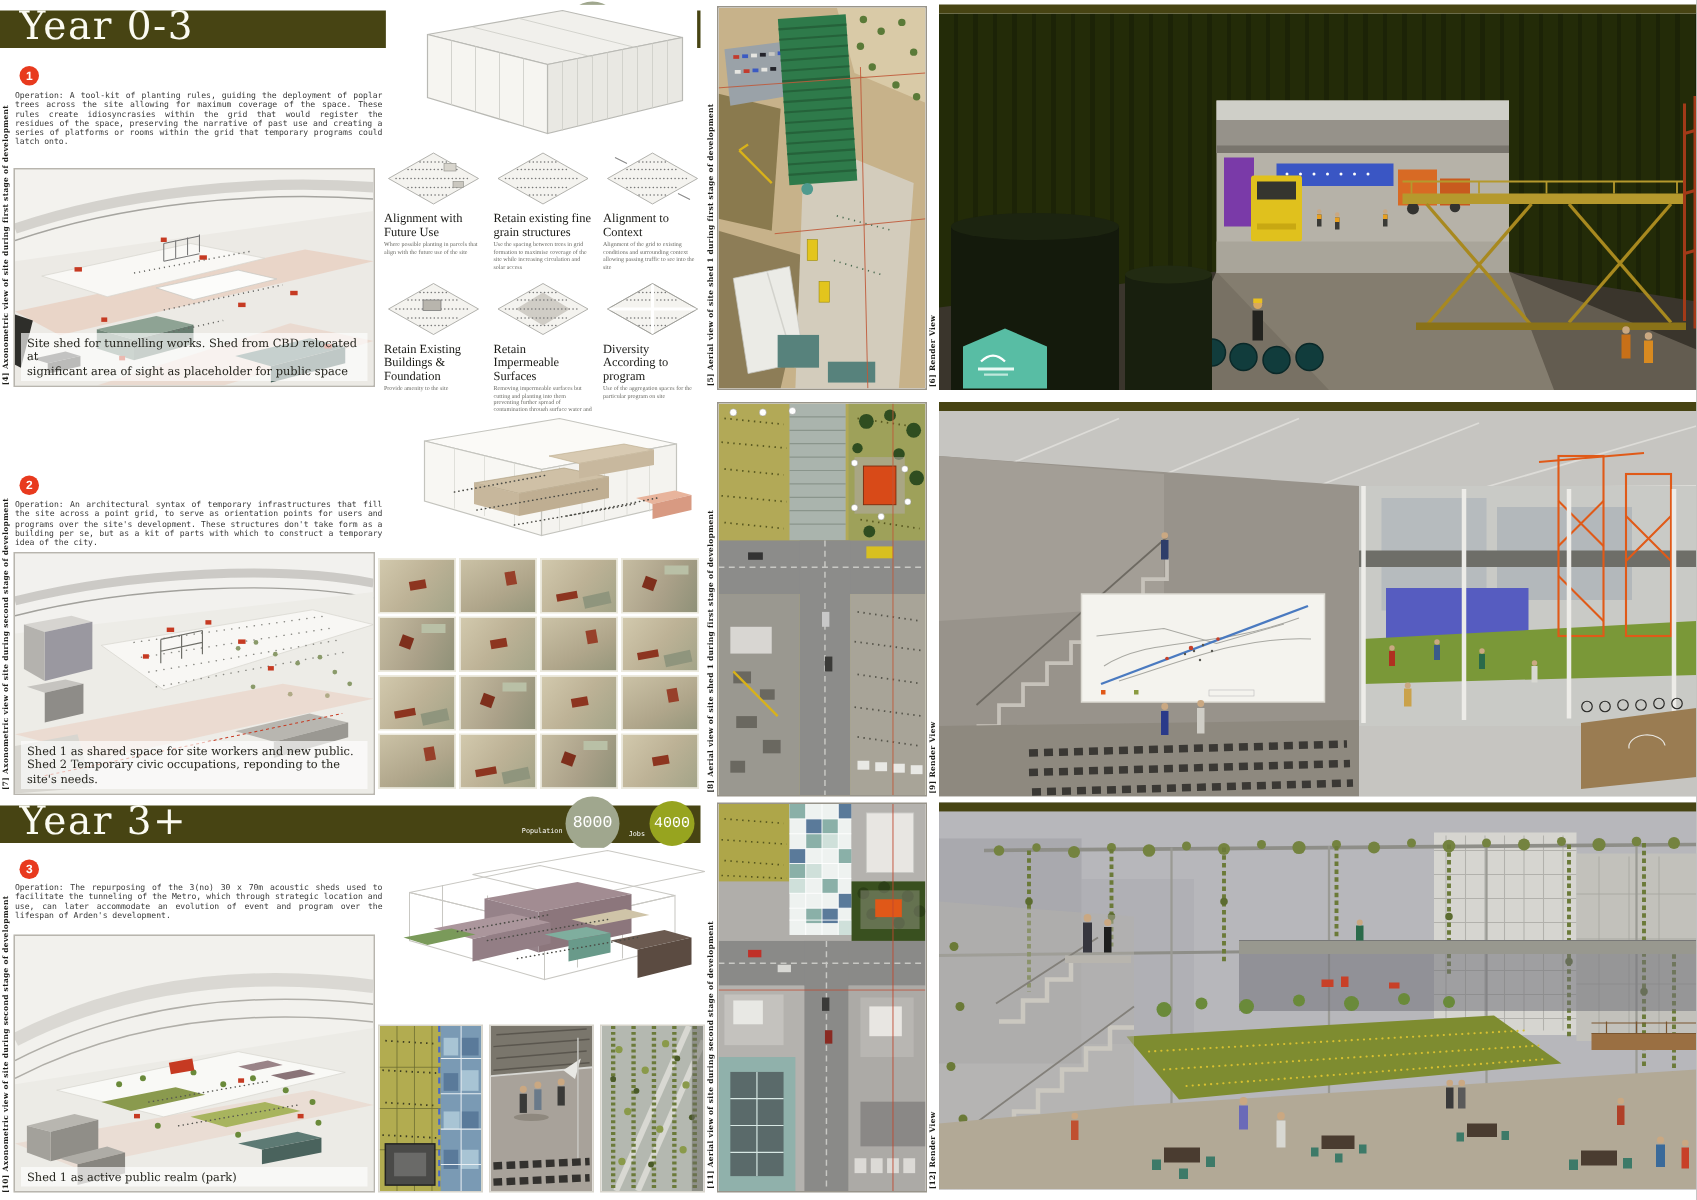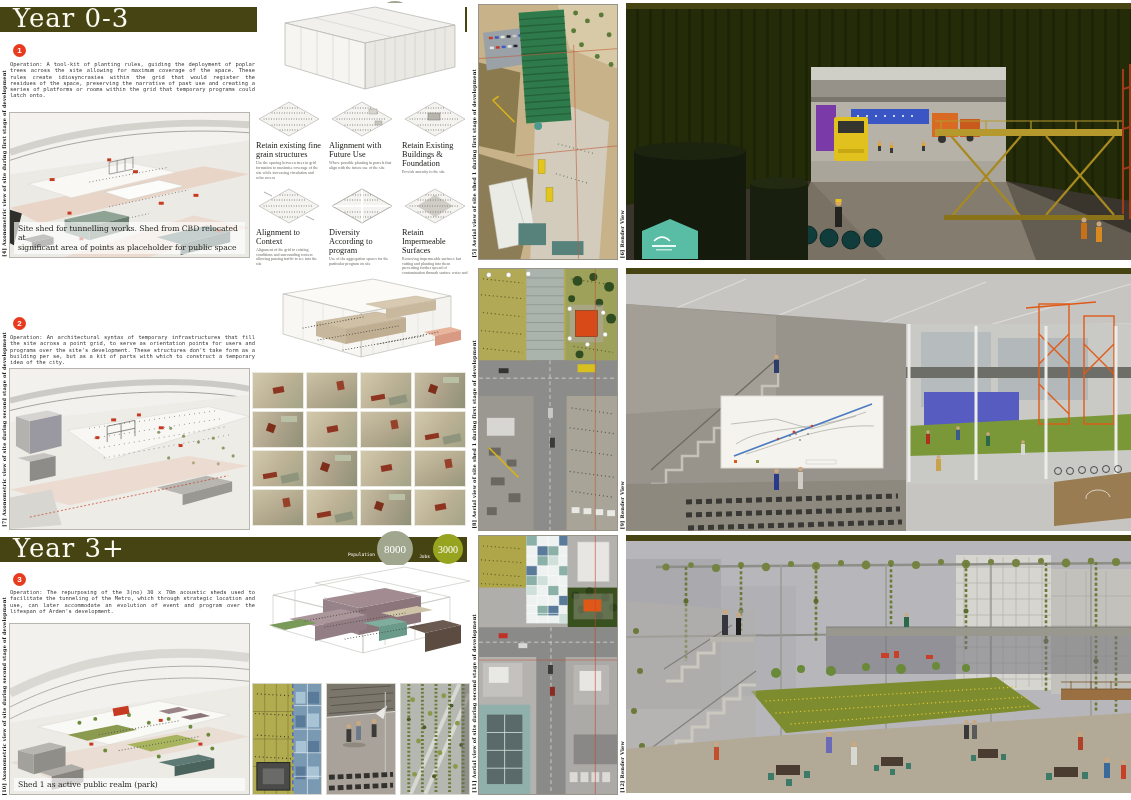--- a/index.html
+++ b/index.html
@@ -6,21 +6,21 @@
 html,body{width:1131px;background:#9a9a9a}
 body{font-family:"Liberation Sans",sans-serif}
 .poster{position:relative;width:1131px;height:800px;background:#fff;overflow:hidden}
 .band{position:absolute;left:0;width:1131px}
 .b1{top:0;height:262px}.b2{top:262px;height:271px}.b3{top:533px;height:267px}
 .hdr{position:absolute;left:0;width:467px;height:25px;background:#474413}
 .hdr .title{position:absolute;left:13px;top:-3px;font-family:"DejaVu Serif",serif;font-size:26px;line-height:29px;color:#fbfbf2;letter-spacing:1px;font-weight:400}
 .stat-label{position:absolute;color:#fff;font-family:"DejaVu Sans Mono",monospace;font-size:4.5px;line-height:5px}
 .lab-pop{right:92px;bottom:5px}
 .lab-jobs{right:37px;bottom:3px}
-.circ{position:absolute;border-radius:50%;color:#fff;display:flex;align-items:center;justify-content:center;font-family:Liberation Serif, serif}
+.circ{position:absolute;border-radius:50%;color:#fff;display:flex;align-items:center;justify-content:center;font-family:Liberation Mono, monospace}
 .circ.pop{width:36px;height:36px;right:54px;top:-6px;background:#a0a78e;font-size:11px}
 .circ.jobs{width:30px;height:30px;right:4px;top:-3px;background:#97a41f;font-size:10px}
 .step{position:absolute;left:13px;width:13px;height:13px;border-radius:50%;background:#e83a1e;color:#fff;font-size:8px;font-weight:bold;display:flex;align-items:center;justify-content:center}
 .op{position:absolute;left:10px;width:245px;font-family:"DejaVu Sans Mono",monospace;font-size:5.4px;line-height:6.3px;color:#3a3a3a;text-align:justify}
 .fig{position:absolute;overflow:hidden}
 .fig svg{display:block;width:100%;height:100%}
 .axon-fig{left:9px;width:241px;border:1px solid #b8b5ae;background:#f2f1ed}
 .cap{position:absolute;left:4px;right:4px;bottom:3px;background:rgba(255,255,255,.65);padding:2px 7px 2px 4px;font-family:"DejaVu Serif",serif;font-size:7.6px;line-height:9.4px;color:#26261f}
 .vlab{position:absolute;writing-mode:vertical-rl;transform:rotate(180deg);font-family:"DejaVu Serif",serif;font-weight:bold;font-size:5px;color:#1c1c18;white-space:nowrap;letter-spacing:.2px}
 .vlab.on-band{left:1px;bottom:5px}
@@ -101,21 +101,21 @@
             <rect x="70" y="126" width="4" height="3"></rect>
       </g>
       <g stroke="#6a6a66" stroke-width="1" stroke-dasharray="0.8 2.6" fill="none">
         <path d="M80,70 L160,55"></path>
             <path d="M100,95 L180,78"></path>
             <path d="M60,120 L140,102"></path>
       </g>
     </svg>
     <div class="cap">
       <div>Site shed for tunnelling works. Shed from CBD relocated at</div>
-      <div>significant  area of points as placeholder for public space</div>
+      <div>significant  area of sight as placeholder for public space</div>
     </div>
   </div>
 
   <div class="fig" style="left:257px;top:3px;width:208px;height:92px">
     <svg viewBox="0 0 208 92" preserveAspectRatio="none">
       <rect width="208" height="92" fill="#fff"></rect>
       <polygon points="28,20 118,4 198,22 108,40" fill="#f1f0ec" stroke="#b9b9b4" stroke-width=".8"></polygon>
       <polygon points="108,40 198,22 198,64 108,86" fill="#e9e8e3" stroke="#b9b9b4" stroke-width=".8"></polygon>
       <polygon points="28,20 108,40 108,86 28,62" fill="#f6f5f1" stroke="#b9b9b4" stroke-width=".8"></polygon>
       <g stroke="#cfcfca" stroke-width=".6">
@@ -141,100 +141,100 @@
     <div class="scard">
       <svg class="icon" viewBox="0 0 66 40">
         <polygon points="33,3 63,20 33,37 3,20" fill="#f4f3ef" stroke="#9a9a94" stroke-width=".5"></polygon>
         <g stroke="#777" stroke-width="1" stroke-linecap="round" stroke-dasharray="0.1 2.4" fill="none">
           <line x1="24" y1="9" x2="42" y2="9"></line>
               <line x1="16" y1="14" x2="50" y2="14"></line>
           <line x1="8" y1="20" x2="58" y2="20"></line>
               <line x1="16" y1="26" x2="50" y2="26"></line>
           <line x1="24" y1="31" x2="42" y2="31"></line>
         </g>
+        <rect x="40" y="10" width="8" height="5" fill="#d8d5cd" stroke="#8a8a84" stroke-width=".4"></rect>
+        <rect x="46" y="22" width="7" height="4" fill="#cac7bf" stroke="#8a8a84" stroke-width=".4"></rect>
       </svg>
-      <div class="stitle">Retain existing fine grain structures</div>
-      <div class="sdesc">Use the spacing between trees in grid formation to maximise coverage of the site while increasing circulation and solar access</div>
+      <div class="stitle">Alignment with Future Use</div>
+      <div class="sdesc">Where possible planting in parcels that align with the future use of the site</div>
     </div>
     <div class="scard">
       <svg class="icon" viewBox="0 0 66 40">
         <polygon points="33,3 63,20 33,37 3,20" fill="#f4f3ef" stroke="#9a9a94" stroke-width=".5"></polygon>
         <g stroke="#777" stroke-width="1" stroke-linecap="round" stroke-dasharray="0.1 2.4" fill="none">
           <line x1="24" y1="9" x2="42" y2="9"></line>
               <line x1="16" y1="14" x2="50" y2="14"></line>
           <line x1="8" y1="20" x2="58" y2="20"></line>
               <line x1="16" y1="26" x2="50" y2="26"></line>
           <line x1="24" y1="31" x2="42" y2="31"></line>
         </g>
-        <rect x="40" y="10" width="8" height="5" fill="#d8d5cd" stroke="#8a8a84" stroke-width=".4"></rect>
-        <rect x="46" y="22" width="7" height="4" fill="#cac7bf" stroke="#8a8a84" stroke-width=".4"></rect>
       </svg>
-      <div class="stitle">Alignment with Future Use</div>
-      <div class="sdesc">Where possible planting in parcels that align with the future use of the site</div>
+      <div class="stitle">Retain existing fine grain structures</div>
+      <div class="sdesc">Use the spacing between trees in grid formation to maximise coverage of the site while increasing circulation and solar access</div>
     </div>
     <div class="scard">
       <svg class="icon" viewBox="0 0 66 40">
         <polygon points="33,3 63,20 33,37 3,20" fill="#f4f3ef" stroke="#9a9a94" stroke-width=".5"></polygon>
         <g stroke="#777" stroke-width="1" stroke-linecap="round" stroke-dasharray="0.1 2.4" fill="none">
           <line x1="24" y1="9" x2="42" y2="9"></line>
               <line x1="16" y1="14" x2="50" y2="14"></line>
           <line x1="8" y1="20" x2="58" y2="20"></line>
               <line x1="16" y1="26" x2="50" y2="26"></line>
           <line x1="24" y1="31" x2="42" y2="31"></line>
         </g>
-        <rect x="26" y="14" width="12" height="7" fill="#b8b5ad" stroke="#777" stroke-width=".5"></rect>
+        <path d="M8,6 L16,10 M58,34 L50,30" stroke="#888" stroke-width=".7"></path>
       </svg>
-      <div class="stitle">Retain Existing Buildings &amp; Foundation</div>
-      <div class="sdesc">Provide amenity to the site</div>
+      <div class="stitle">Alignment to Context</div>
+      <div class="sdesc">Alignment of the grid to existing conditions and surrounding context allowing passing traffic to see into the site</div>
     </div>
     <div class="scard">
       <svg class="icon" viewBox="0 0 66 40">
         <polygon points="33,3 63,20 33,37 3,20" fill="#f4f3ef" stroke="#9a9a94" stroke-width=".5"></polygon>
         <g stroke="#777" stroke-width="1" stroke-linecap="round" stroke-dasharray="0.1 2.4" fill="none">
           <line x1="24" y1="9" x2="42" y2="9"></line>
               <line x1="16" y1="14" x2="50" y2="14"></line>
           <line x1="8" y1="20" x2="58" y2="20"></line>
               <line x1="16" y1="26" x2="50" y2="26"></line>
           <line x1="24" y1="31" x2="42" y2="31"></line>
         </g>
-        <path d="M8,6 L16,10 M58,34 L50,30" stroke="#888" stroke-width=".7"></path>
+        <rect x="26" y="14" width="12" height="7" fill="#b8b5ad" stroke="#777" stroke-width=".5"></rect>
       </svg>
-      <div class="stitle">Alignment to Context</div>
-      <div class="sdesc">Alignment of the grid to existing conditions and surrounding context allowing passing traffic to see into the site</div>
-    </div>
-    <div class="scard">
-      <svg class="icon" viewBox="0 0 66 40">
-        <polygon points="33,3 63,20 33,37 3,20" fill="#f4f3ef" stroke="#9a9a94" stroke-width=".5"></polygon>
-        <g stroke="#777" stroke-width="1" stroke-linecap="round" stroke-dasharray="0.1 2.4" fill="none">
-          <line x1="24" y1="9" x2="42" y2="9"></line>
-              <line x1="16" y1="14" x2="50" y2="14"></line>
-          <line x1="8" y1="20" x2="58" y2="20"></line>
-              <line x1="16" y1="26" x2="50" y2="26"></line>
-          <line x1="24" y1="31" x2="42" y2="31"></line>
-        </g>
-        <path d="M33,3 L33,37 M3,20 L63,20" stroke="#fff" stroke-width="2"></path>
-        <polygon points="33,3 63,20 33,37 3,20" fill="none" stroke="#9a9a94" stroke-width=".5"></polygon>
-      </svg>
-      <div class="stitle">Diversity According to program</div>
-      <div class="sdesc">Use of the aggregation spaces for the particular program on site</div>
+      <div class="stitle">Retain Existing Buildings &amp; Foundation</div>
+      <div class="sdesc">Provide amenity to the site</div>
     </div>
     <div class="scard">
       <svg class="icon" viewBox="0 0 66 40">
         <polygon points="33,3 63,20 33,37 3,20" fill="#f4f3ef" stroke="#9a9a94" stroke-width=".5"></polygon>
         <polygon points="33,9 51,20 33,31 15,20" fill="#c9c6be" opacity=".85"></polygon>
         <g stroke="#777" stroke-width="1" stroke-linecap="round" stroke-dasharray="0.1 2.4" fill="none">
           <line x1="24" y1="9" x2="42" y2="9"></line>
               <line x1="16" y1="14" x2="50" y2="14"></line>
           <line x1="8" y1="20" x2="58" y2="20"></line>
               <line x1="16" y1="26" x2="50" y2="26"></line>
           <line x1="24" y1="31" x2="42" y2="31"></line>
         </g>
       </svg>
       <div class="stitle">Retain Impermeable Surfaces</div>
       <div class="sdesc">Removing impermeable surfaces but cutting and planting into them preventing further spread of contamination through surface water and encouraging plants to soak up ground water</div>
+    </div>
+    <div class="scard">
+      <svg class="icon" viewBox="0 0 66 40">
+        <polygon points="33,3 63,20 33,37 3,20" fill="#f4f3ef" stroke="#9a9a94" stroke-width=".5"></polygon>
+        <g stroke="#777" stroke-width="1" stroke-linecap="round" stroke-dasharray="0.1 2.4" fill="none">
+          <line x1="24" y1="9" x2="42" y2="9"></line>
+              <line x1="16" y1="14" x2="50" y2="14"></line>
+          <line x1="8" y1="20" x2="58" y2="20"></line>
+              <line x1="16" y1="26" x2="50" y2="26"></line>
+          <line x1="24" y1="31" x2="42" y2="31"></line>
+        </g>
+        <path d="M33,3 L33,37 M3,20 L63,20" stroke="#fff" stroke-width="2"></path>
+        <polygon points="33,3 63,20 33,37 3,20" fill="none" stroke="#9a9a94" stroke-width=".5"></polygon>
+      </svg>
+      <div class="stitle">Diversity According to program</div>
+      <div class="sdesc">Use of the aggregation spaces for the particular program on site</div>
     </div>
   </div>
 
   <div class="aerial" style="top:4px;height:256px">
     <div class="vstrip">
       <div class="vlab">[5] Aerial view of site shed 1 during first stage of development</div>
     </div>
     <div class="img">
       <svg viewBox="0 0 140 256" preserveAspectRatio="none">
         <rect width="140" height="256" fill="#c7b28a"></rect>
@@ -443,20 +443,24 @@
         <circle cx="210" cy="96" r="1.6"></circle>
             <circle cx="225" cy="88" r="1.6"></circle>
       </g>
       <polygon points="0,122 180,88 241,98 60,138" fill="#e8c2b1" opacity=".4"></polygon>
       <polygon points="148,120 198,108 224,114 174,127" fill="#b8b6b0"></polygon>
       <polygon points="174,127 224,114 224,124 174,138" fill="#9a9892"></polygon>
       <pol1ygon></pol1ygon>
           <polygon points="0,130 42,122 52,158 0,162" fill="#d8d6d0"></polygon>
       <path d="M20,150 L220,108" stroke="#c63a22" stroke-width=".7" stroke-dasharray="2 2" fill="none"></path>
     </svg>
+    <div class="cap">
+      <div>Shed 1 as shared space for site workers and new public.</div>
+      <div>Shed 2 Temporary civic occupations, reponding to the site's needs.</div>
+    </div>
   </div>
 
   <div class="fig" style="left:258px;top:12px;width:205px;height:96px">
     <svg viewBox="0 0 205 96" preserveAspectRatio="none">
       <rect width="205" height="96" fill="#fff"></rect>
       <polygon points="25,20 115,5 193,22 103,39" fill="#fbfaf7" stroke="#c4c4be" stroke-width=".8"></polygon>
       <polygon points="103,39 193,22 193,62 103,83" fill="#f4f3ef" stroke="#c4c4be" stroke-width=".8"></polygon>
       <polygon points="25,20 103,39 103,83 25,60" fill="#f8f7f3" stroke="#c4c4be" stroke-width=".8"></polygon>
       <g stroke="#d8d8d2" stroke-width=".5">
         <line x1="115" y1="37" x2="115" y2="80"></line>
@@ -686,21 +690,21 @@
     </svg>
   </div>
 </section>
 
 <section class="band b3">
   <div class="hdr" style="top:4px">
     <div class="title">Year 3+</div>
     <span class="stat-label lab-pop">Population</span>
     <span class="circ pop">8000</span>
     <span class="stat-label lab-jobs">Jobs</span>
-    <span class="circ jobs">3000</span>
+    <span class="circ jobs">4000</span>
   </div>
   <div class="step" style="top:40px">3</div>
   <div class="op" style="top:56px">Operation: The repurposing of the 3(no) 30 x 70m acoustic sheds used to facilitate the tunneling of the Metro, which through strategic location and use, can later accommodate an evolution of event and program over the lifespan of Arden's development.</div>
 
   <div class="vlab on-band">[10] Axonometric view of site during second stage of development</div>
 
   <div class="fig axon-fig" style="top:90px;height:172px">
     <svg viewBox="0 0 241 172" preserveAspectRatio="none">
       <rect width="241" height="172" fill="#f2f1ed"></rect>
       <path d="M0,70 C70,34 150,22 241,34" stroke="#cac8c2" stroke-width="9" fill="none" opacity=".6"></path>

